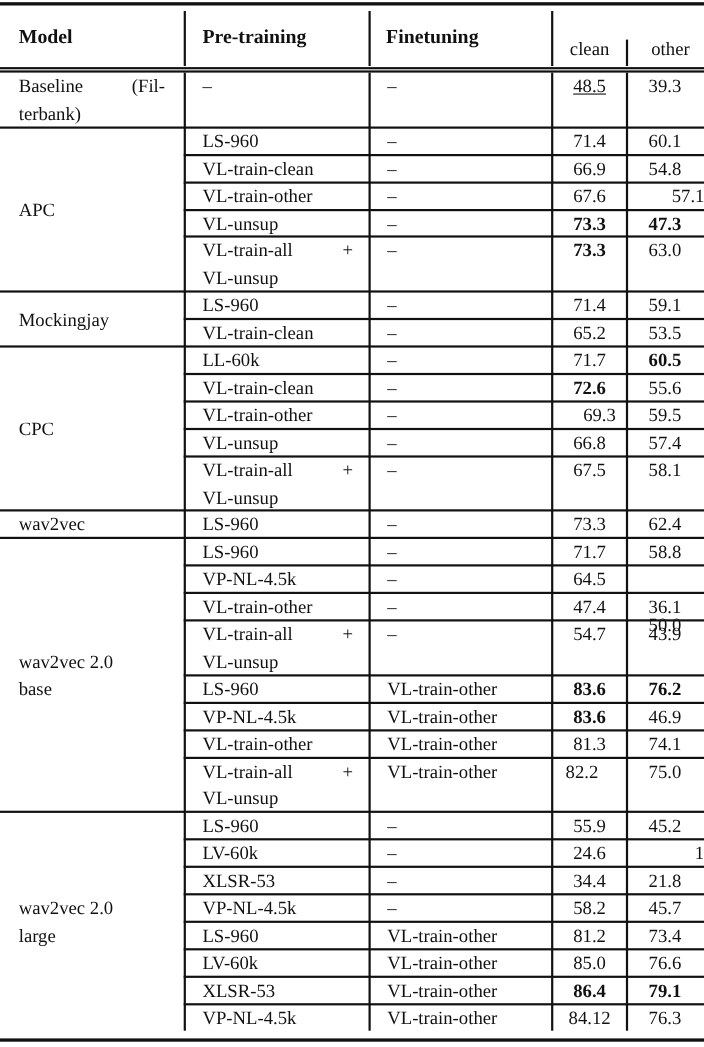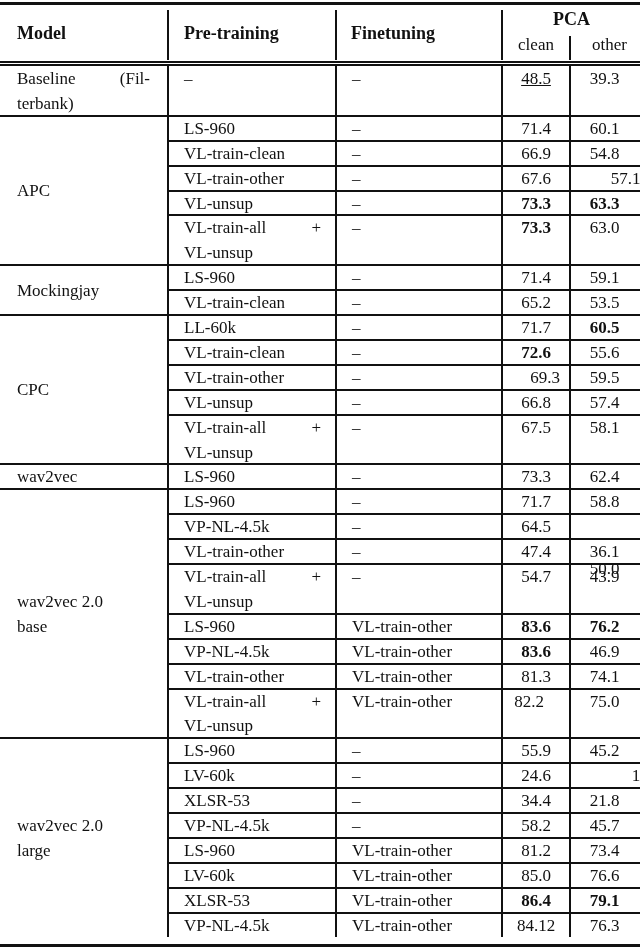--- a/index.html
+++ b/index.html
@@ -20,21 +20,20 @@
   </style>
 </head>
 <body>
 
 <div class="tbl" id="tbl">
   <div class="rule-top"></div>
   <div class="hdr">
     <div class="hcell" style="left:17px; top:18px;">Model</div>
     <div class="hcell" style="left:184px; top:18px;">Pre-training</div>
     <div class="hcell" style="left:351px; top:18px;">Finetuning</div>
-    <div class="hcell" style="left:503px; width:137px; text-align:center; top:4px;">PCA</div>
     <div class="hsub" style="left:503px; width:66px; text-align:center; top:30px;">clean</div>
     <div class="hsub" style="left:571px; width:77px; text-align:center; top:30px;">other</div>
   </div>
   <div id="body-rows">
       <div class="vline" style="left: 167px; top: 10px; height: 50px;"></div>
       <div class="vline" style="left: 335px; top: 10px; height: 50px;"></div>
       <div class="vline" style="left: 501px; top: 10px; height: 50px;"></div>
       <div class="vline" style="left: 569px; top: 36px; height: 24px;"></div>
       <div class="hline" style="left: 0px; top: 61px; width: 640px;"></div>
       <div class="hline" style="left: 0px; top: 64px; width: 640px;"></div>
@@ -60,21 +59,21 @@
       <div class="cell num" style="left: 571px; top: 140.7px; width: 67px;">54.8</div>
       <div class="hline" style="left: 167px; top: 164.6px; width: 473px;"></div>
       <div class="cell" style="left: 184px; top: 165.6px; width: 140px;">VL-train-other</div>
       <div class="cell" style="left: 352px; top: 165.6px;">–</div>
       <div class="cell num" style="left: 503px; top: 165.6px; width: 66px;">67.6</div>
       <div class="cell num" style="left: 562px; top: 165.6px; width: 67px; padding-left: 30px;">57.1</div>
       <div class="hline" style="left: 167px; top: 189.5px; width: 473px;"></div>
       <div class="cell" style="left: 184px; top: 190.5px; width: 140px;">VL-unsup</div>
       <div class="cell" style="left: 352px; top: 190.5px;">–</div>
       <div class="cell num b" style="left: 503px; top: 190.5px; width: 66px;">73.3</div>
-      <div class="cell num b" style="left: 571px; top: 190.5px; width: 67px;">63.3</div>
+      <div class="cell num b" style="left: 571px; top: 190.5px; width: 67px;">47.3</div>
       <div class="hline" style="left: 167px; top: 214.4px; width: 473px;"></div>
       <div class="cell" style="left: 184px; top: 215.4px; width: 137px; text-align: justify; text-align-last: justify;">VL-train-all +</div>
       <div class="cell" style="left: 184px; top: 240.3px; width: 140px;">VL-unsup</div>
       <div class="cell" style="left: 352px; top: 215.4px;">–</div>
       <div class="cell num b" style="left: 503px; top: 215.4px; width: 66px;">73.3</div>
       <div class="cell num" style="left: 571px; top: 215.4px; width: 67px;">63.0</div>
       <div class="model" style="top: 178.05px;">APC</div>
       <div class="vline" style="left: 167px; top: 115.8px; height: 149.4px;"></div>
       <div class="vline" style="left: 335px; top: 115.8px; height: 149.4px;"></div>
       <div class="vline" style="left: 501px; top: 115.8px; height: 149.4px;"></div>

